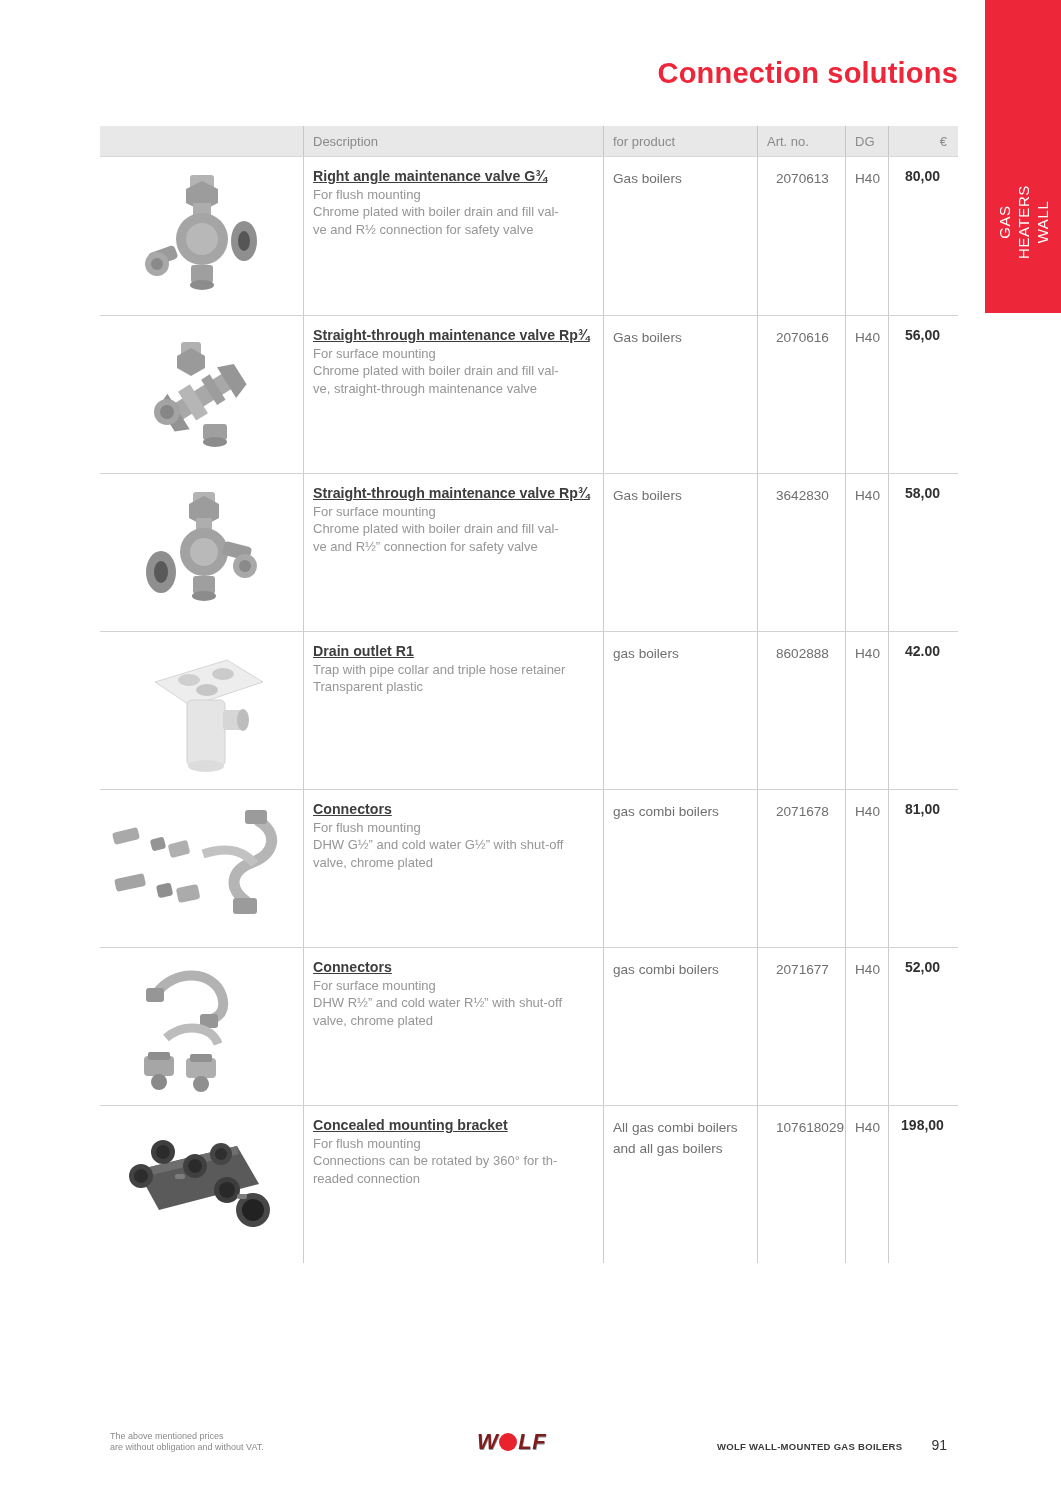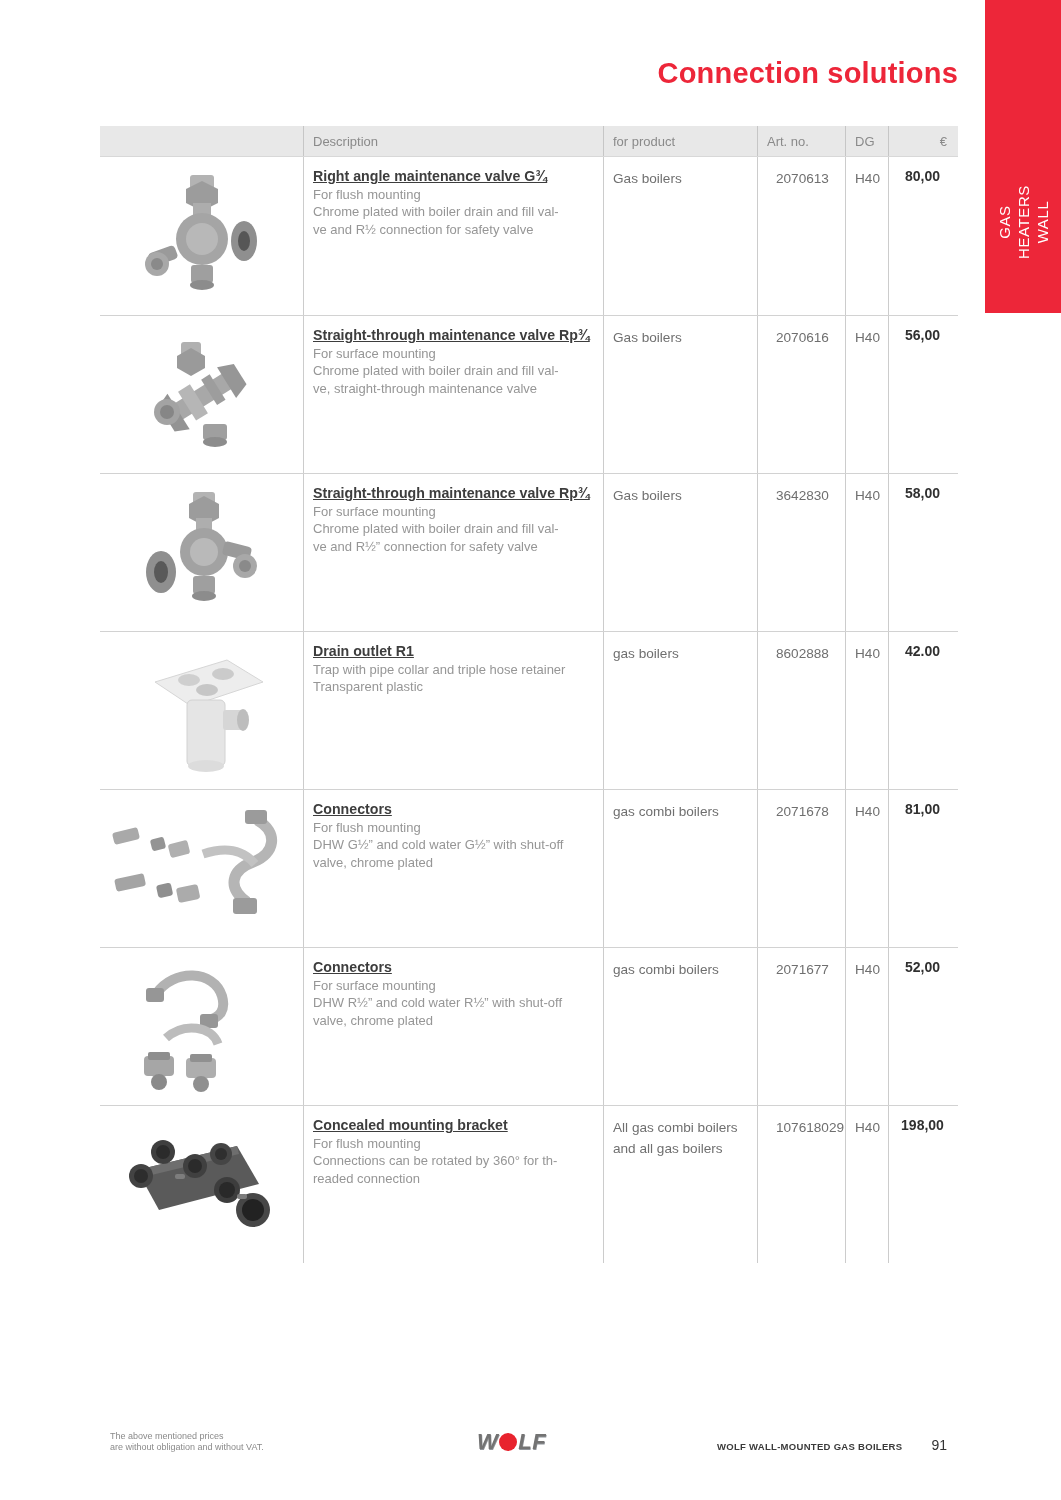--- a/index.html
+++ b/index.html
@@ -50,21 +50,21 @@
   .cell-price { text-align:center; padding-right:11px; font-size:14px; font-weight:bold; color:#303030; }
 
   
   .footnote {
     position:absolute; left:65px; top:1431px;
     font-size:9px; line-height:11px; color:#8a8a8a; white-space:pre-line;margin-left:45px;
   }
   .wolf-logo {
     position:absolute; left:477px; top:1431px;
     font-size:22px; font-weight:bold; font-style:italic;
-    color:#737373; letter-spacing:0.5px; line-height:22px;
+    color:#7f1d1d; letter-spacing:0.5px; line-height:22px;
     text-shadow:0.6px 0.6px 0 #90949a;
   }
   .wolf-logo .o-dot {
     display:inline-block; width:18px; height:18px; border-radius:50%;
     background:#e8232e; vertical-align:-2px; margin:0 1px;
     text-shadow:none;
   }
   .footer-right {
     position:absolute; right:114px; top:1437px;
     display:flex; align-items:baseline; gap:29px;

